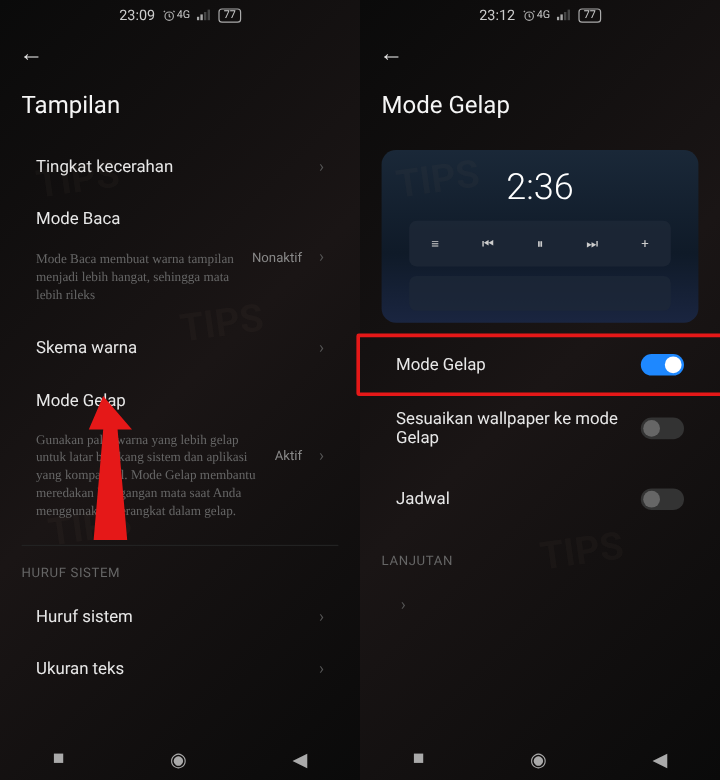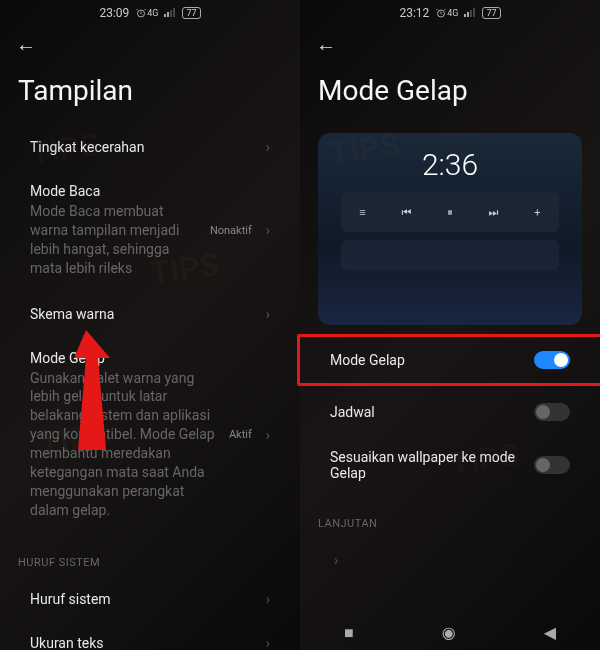--- a/index.html
+++ b/index.html
@@ -40,21 +40,21 @@
     .battery-icon svg, .alarm-icon svg, .signal-icon svg { display: block; }
     .back-row {
       padding: 8px 16px 4px;
     }
     .back-arrow {
       color: #e0e0e0;
       font-size: 20px;
     }
     .page-title {
       padding: 14px 18px 18px;
-      font-size: 28px;
+      font-size: 20px;
       font-weight: 400;
       color: #f5f5f5;
     }
     .section-header {
       padding: 10px 18px 8px;
       font-size: 11px;
       color: #666;
       letter-spacing: 0.5px;
     }
     .setting-item {
@@ -65,24 +65,25 @@
       gap: 10px;
     }
     .setting-text {
       flex: 1;
     }
     .setting-title {
       font-size: 14px;
       color: #e8e8e8;
     }
     .setting-desc {
-      font-size: 14px;
+      font-size: 11px;
       color: #666;
       line-height: 1.35;
-      margin-top: 3px;
+      margin-top: 18px;
+      font-family: Liberation Serif, serif;
     }
     .setting-status {
       font-size: 11px;
       color: #888;
     }
     .chevron {
       color: #555;
       font-size: 14px;
       margin-left: 4px;
     }
@@ -98,21 +99,21 @@
       padding: 12px 0 8px;
       margin-top: auto;
     }
     .navbar span {
       color: #aaa;
       font-size: 16px;
     }
     
     .preview-card {
       margin: 8px 18px 12px;
-      height: 192px;
+      height: 144px;
       border-radius: 12px;
       background: linear-gradient(180deg, #1a2838 0%, #0f1a28 60%, #1a2540 100%);
       display: flex;
       flex-direction: column;
       align-items: center;
       padding: 10px 14px;
       position: relative;
       overflow: hidden;
     }
     .preview-time {
@@ -333,30 +334,30 @@
 
   <div class="highlight-box">
     <div class="setting-item">
       <div class="setting-text">
           <div class="setting-title">Mode Gelap</div>
         </div>
       <div class="toggle on"></div>
     </div>
   </div>
 
+  <div class="setting-item">
+    <div class="setting-text">
+        <div class="setting-title">Sesuaikan wallpaper ke mode Gelap</div>
+      </div>
+    <div class="toggle off"></div>
+  </div>
+
   <div class="setting-item" style="padding-top:20px">
     <div class="setting-text">
         <div class="setting-title">Jadwal</div>
-      </div>
-    <div class="toggle off"></div>
-  </div>
-
-  <div class="setting-item">
-    <div class="setting-text">
-        <div class="setting-title">Sesuaikan wallpaper ke mode Gelap</div>
       </div>
     <div class="toggle off"></div>
   </div>
 
   <div class="section-header" style="margin-top:12px">LANJUTAN</div>
 
   <div class="setting-item" style="padding-bottom:6px">
     <span class="chevron">›</span>
   </div>
 

